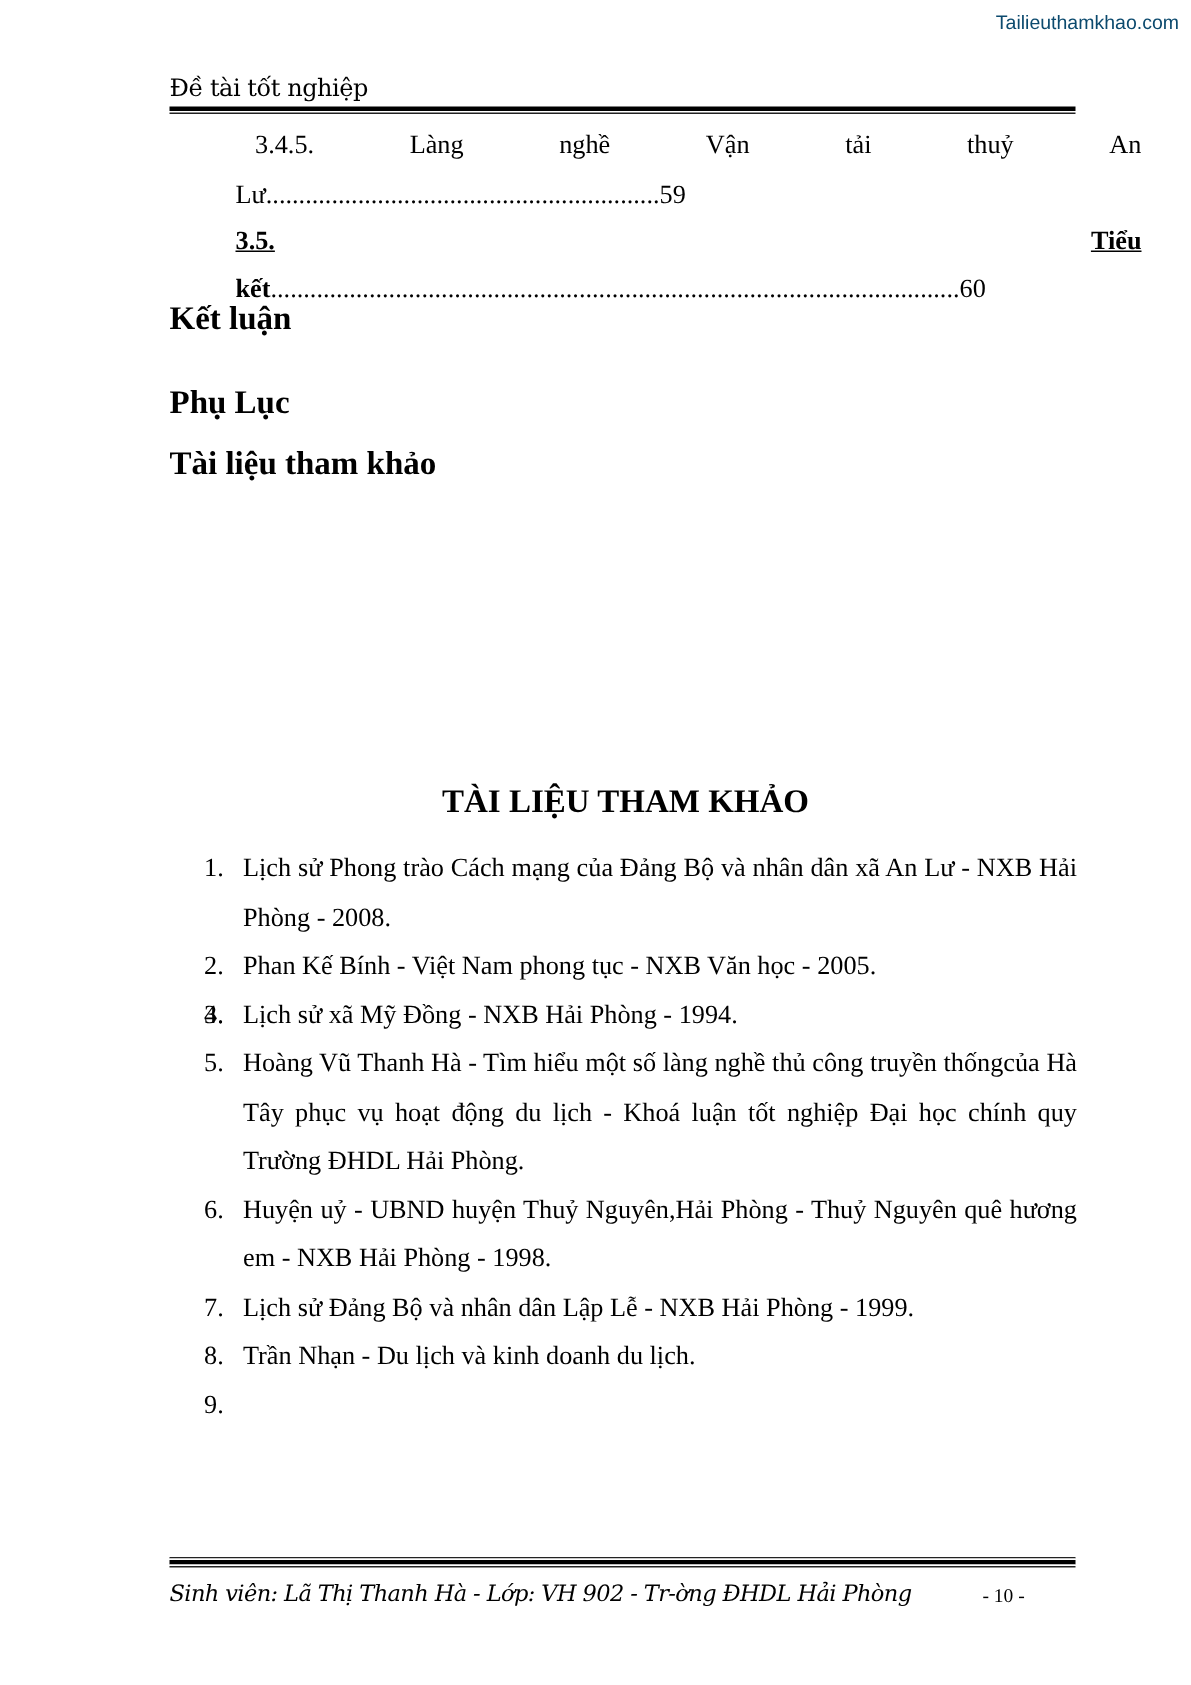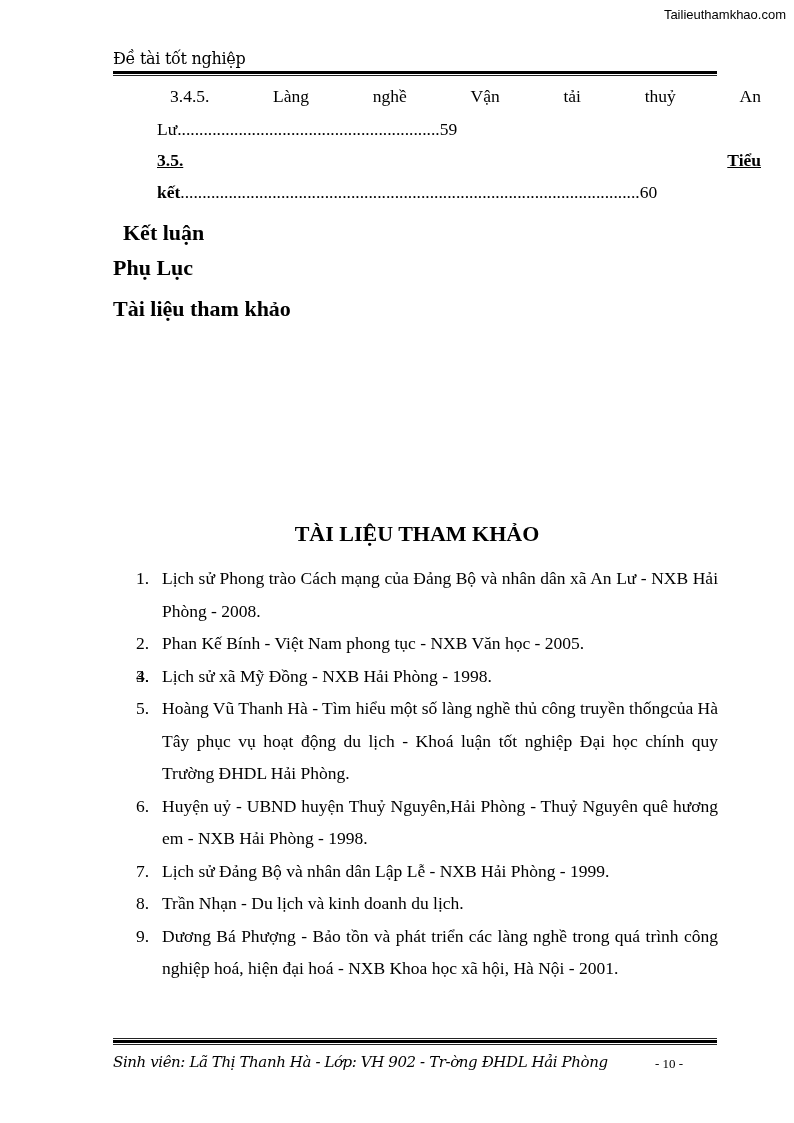--- a/index.html
+++ b/index.html
@@ -2,21 +2,21 @@
 <html><head>
   <meta charset="utf-8">
   <style>
     html, body { margin: 0; padding: 0; background: #ffffff; }
     body {
       width: 794px; height: 1123px; position: relative; overflow: hidden;
       font-family: "Liberation Serif", serif; color: #000;
     }
     .watermark {
       position: absolute; top: 7px; right: 8px;
-      font-family: "Liberation Sans", sans-serif; font-size: 13px; color: #000000;
+      font-family: "Liberation Sans", sans-serif; font-size: 13px; color: #0c4a6e;
     }
     .header-title {
       position: absolute; left: 113px; top: 49px;
       font-family: "DejaVu Serif", serif; font-size: 16px; letter-spacing: -0.3px;
     }
     .rule { position: absolute; left: 113px; width: 604px; }
     .rule .thick { height: 3px; background: #000; }
     .rule .gap { height: 1px; background: #fff; }
     .rule .thin { height: 1px; background: #222; }
     .header-rule { top: 71px; }
@@ -74,61 +74,60 @@
 
   <div class="toc-line toc-justify bold" style="top:148px;text-decoration:underline;">
     <span>3.5.</span>
     <span>Tiểu</span>
   </div>
   <div class="toc-line" style="top:180px;">
     <span class="bold">kết</span><span>.........................................................................................................</span><span>60</span>
   </div>
 </div>
 
-<div class="big-heading" style="top:220px;margin-left:10px;">Kết luận</div>
+<div class="big-heading" style="top:199px;">Kết luận</div>
 <div class="big-heading" style="top:255px;">Phụ Lục</div>
 <div class="big-heading" style="top:296px;">Tài liệu tham khảo</div>
 
 <div class="ref-title">TÀI LIỆU THAM KHẢO</div>
 
 <div class="refs">
   <div class="ref-item">
     <span class="ref-num">1.</span>
     <span>Lịch sử Phong trào Cách mạng của Đảng Bộ và nhân dân xã An Lư - NXB Hải Phòng - 2008.</span>
   </div>
   <div class="ref-item">
     <span class="ref-num">2.</span>
     <span>Phan Kế Bính - Việt Nam phong tục - NXB Văn học - 2005.</span>
   </div>
   <div class="ref-item">
     <span class="ref-num">3.</span>
   </div>
   <div class="ref-item">
     <span class="ref-num">4.</span>
-    <span>Lịch sử xã Mỹ Đồng - NXB Hải Phòng - 1998.</span>
+    <span>Lịch sử xã Mỹ Đồng - NXB Hải Phòng - 1994.</span>
   </div>
   <div class="ref-item">
     <span class="ref-num">5.</span>
     <span>Hoàng Vũ Thanh Hà - Tìm hiểu một số làng nghề thủ công truyền thốngcủa Hà Tây phục vụ hoạt động du lịch - Khoá luận tốt nghiệp Đại học chính quy Trường ĐHDL Hải Phòng.</span>
   </div>
   <div class="ref-item">
     <span class="ref-num">6.</span>
     <span> Huyện uỷ - UBND huyện Thuỷ Nguyên,Hải Phòng - Thuỷ Nguyên quê hương em - NXB Hải Phòng - 1998.</span>
   </div>
   <div class="ref-item">
     <span class="ref-num">7.</span>
     <span>Lịch sử Đảng Bộ và nhân dân Lập Lễ - NXB Hải Phòng - 1999.</span>
   </div>
   <div class="ref-item">
     <span class="ref-num">8.</span>
     <span>Trần Nhạn - Du lịch và kinh doanh du lịch.</span>
   </div>
   <div class="ref-item">
     <span class="ref-num">9.</span>
-    <span>Dương Bá Phượng - Bảo tồn và phát triển các làng nghề trong quá trình công nghiệp hoá, hiện đại hoá - NXB Khoa học xã hội, Hà Nội - 2001.</span>
   </div>
 </div>
 
 <div class="rule footer-rule">
   <div class="thin-top"></div>
     <div class="gap"></div>
     <div class="thick"></div>
     <div class="gap"></div>
     <div class="thin"></div>
 </div>

